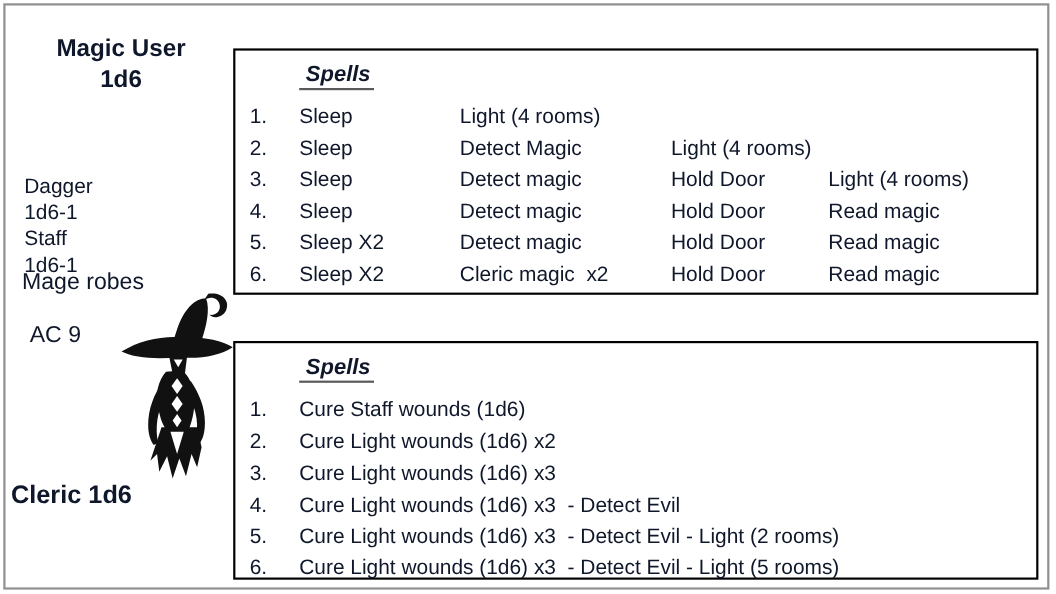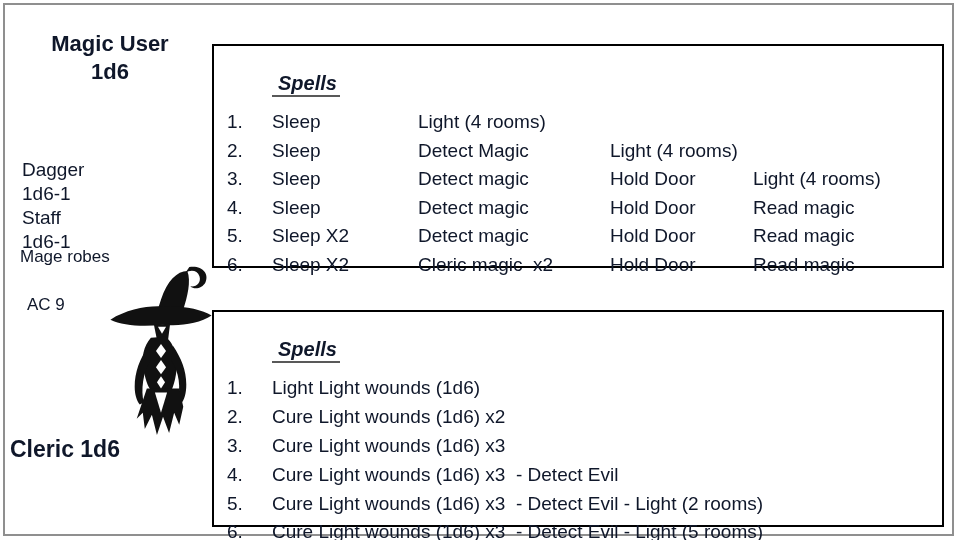--- a/index.html
+++ b/index.html
@@ -24,41 +24,41 @@
     text-align: center; font-size: 22px; font-weight: bold; line-height: 28px;
   }
   .weapons-block {
     position: absolute; left: 22px; top: 158px;
     font-size: 19px; line-height: 24px;
   }
   .weapon-row { display: flex; flex-direction: column; }
   .weapon-name { width: 96px; }
   .armor-block {
     position: absolute; left: 20px; top: 243px;
-    font-size: 17px; line-height: 28px;
+    font-size: 21px; line-height: 28px;
   }
   .armor-ac { padding-left: 7px; margin-top: 20px; }
   .witch-figure {
     position: absolute; left: 106px; top: 265px; width: 110px; height: 172px;
   }
   .cleric-title {
     position: absolute; left: 10px; top: 436px; width: 200px;
     text-align: left; font-size: 23px; font-weight: bold;
   }
 
   
   .spellbox {
     position: absolute; left: 212px; width: 732px;
     box-sizing: border-box;
     border: 2px solid #000000;
     background: #ffffff;
   }
   .spellbox.magic-user { top: 44px; height: 224px; }
   .spellbox.cleric     { top: 310px; height: 217px; }
-  .box-header { height: 36px; padding-top: 26px; }
+  .box-header { height: 36px; padding-top: 11px; }
   .spells-header {
     display: inline-block;
     margin-left: 58px;
     font-size: 20px; font-weight: bold; font-style: italic;
     border-bottom: 2px solid #595959;
     padding: 0 3px 0 6px;
   }
   .mu-row {
     display: grid;
     grid-template-columns: 45px 146px 192px 143px auto;
@@ -186,21 +186,21 @@
     <span>Read magic</span>
   </div>
 </div>
 
 <div class="spellbox cleric txt">
   <div class="box-header">
     <span class="spells-header">Spells</span>
   </div>
   <div class="cl-row">
     <span>1.</span>
-    <span>Light Light wounds (1d6)</span>
+    <span>Cure Staff wounds (1d6)</span>
   </div>
   <div class="cl-row">
     <span>2.</span>
     <span>Cure Light wounds (1d6) x2</span>
   </div>
   <div class="cl-row">
     <span>3.</span>
     <span>Cure Light wounds (1d6) x3</span>
   </div>
   <div class="cl-row">

